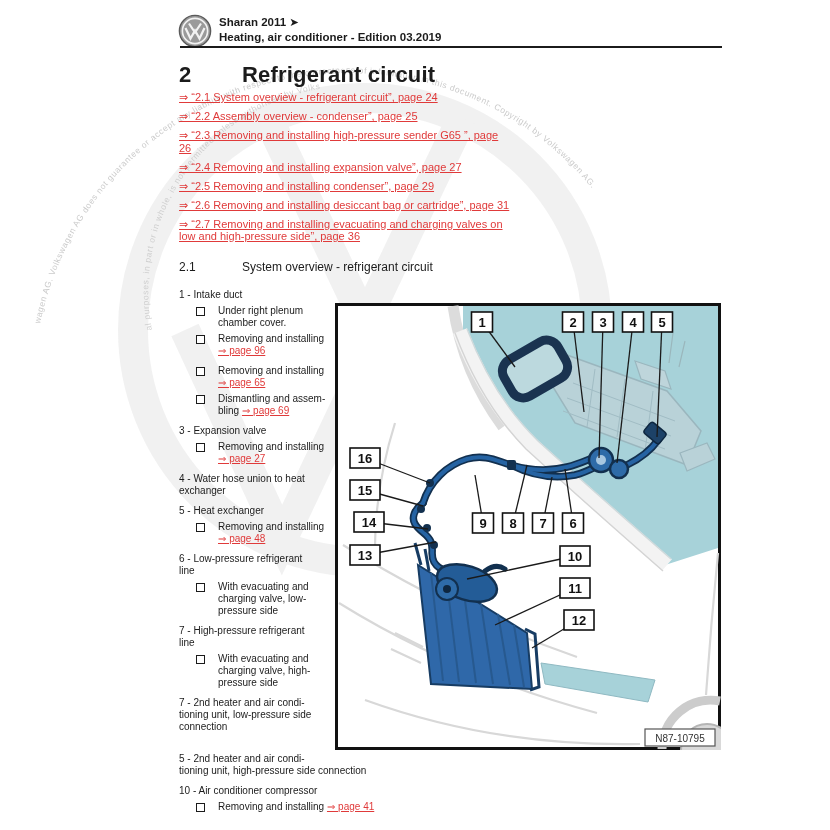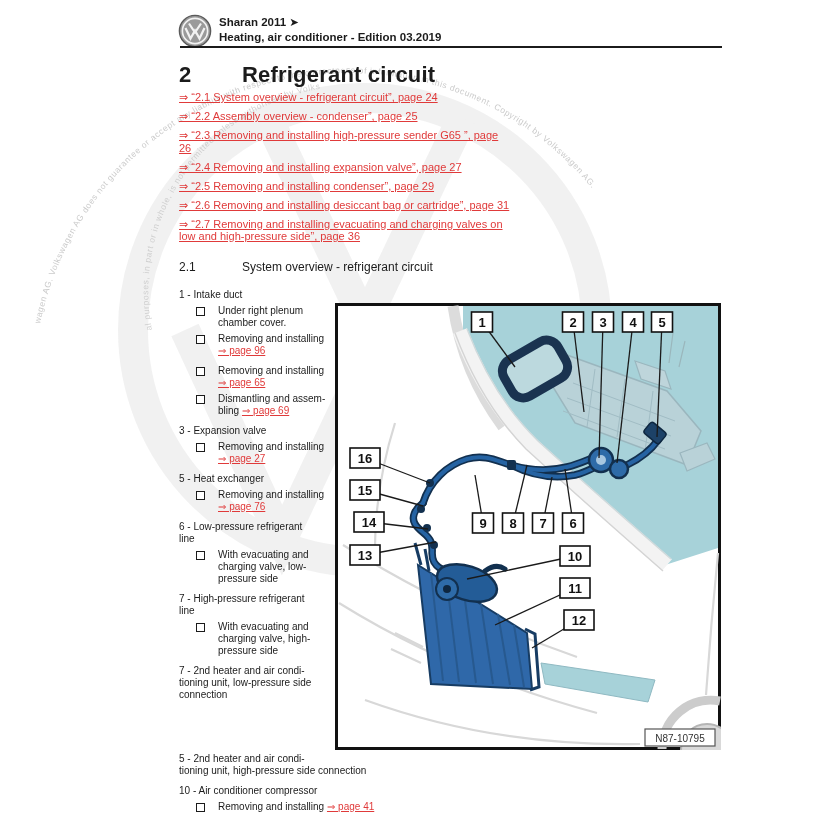--- a/index.html
+++ b/index.html
@@ -128,26 +128,32 @@
             <div>3 - Expansion valve</div>
           </div>
           <div class="sub">
             <span class="cbox"></span>
             <div><span>Removing and installing</span></div>
             <div><a>⇒ page 27</a></div>
           </div>
         </div>
         <div class="item">
           <div class="ilabel">
+            <div>4 - Water hose union to heat</div>
+            <div>exchanger</div>
+          </div>
+        </div>
+        <div class="item">
+          <div class="ilabel">
             <div>5 - Heat exchanger</div>
           </div>
           <div class="sub">
             <span class="cbox"></span>
             <div><span>Removing and installing</span></div>
-            <div><a>⇒ page 76</a></div>
+            <div><a>⇒ page 48</a></div>
           </div>
         </div>
         <div class="item">
           <div class="ilabel">
             <div>6 - Low-pressure refrigerant</div>
             <div>line</div>
           </div>
           <div class="sub">
             <span class="cbox"></span>
             <div><span>With evacuating and</span></div>

